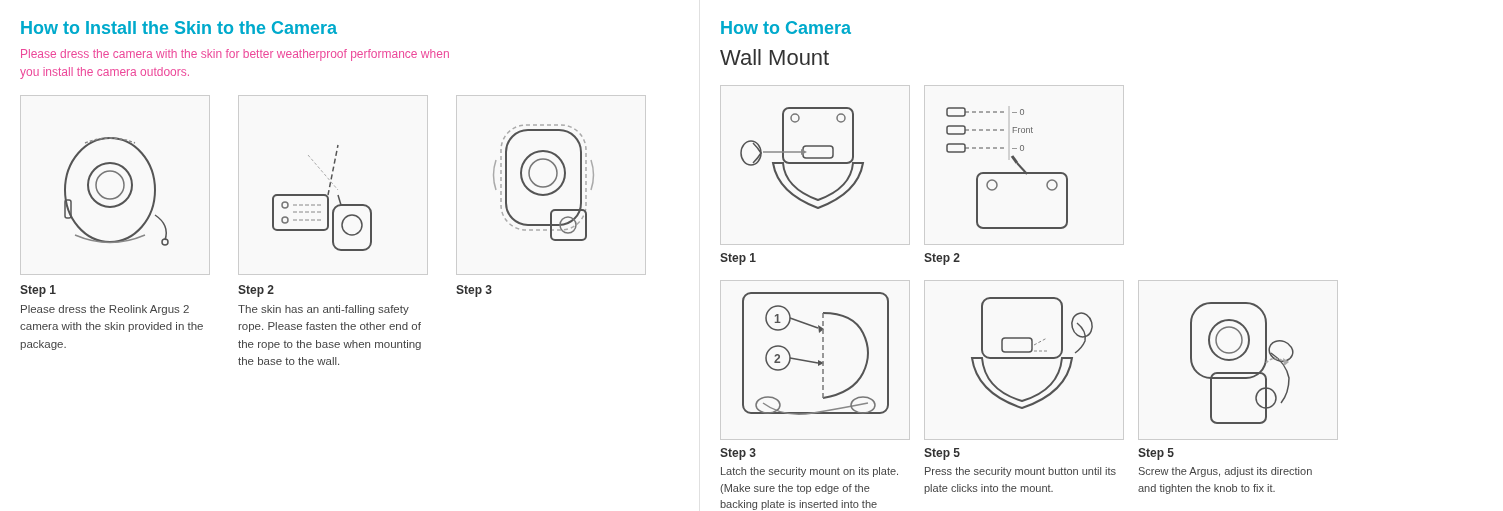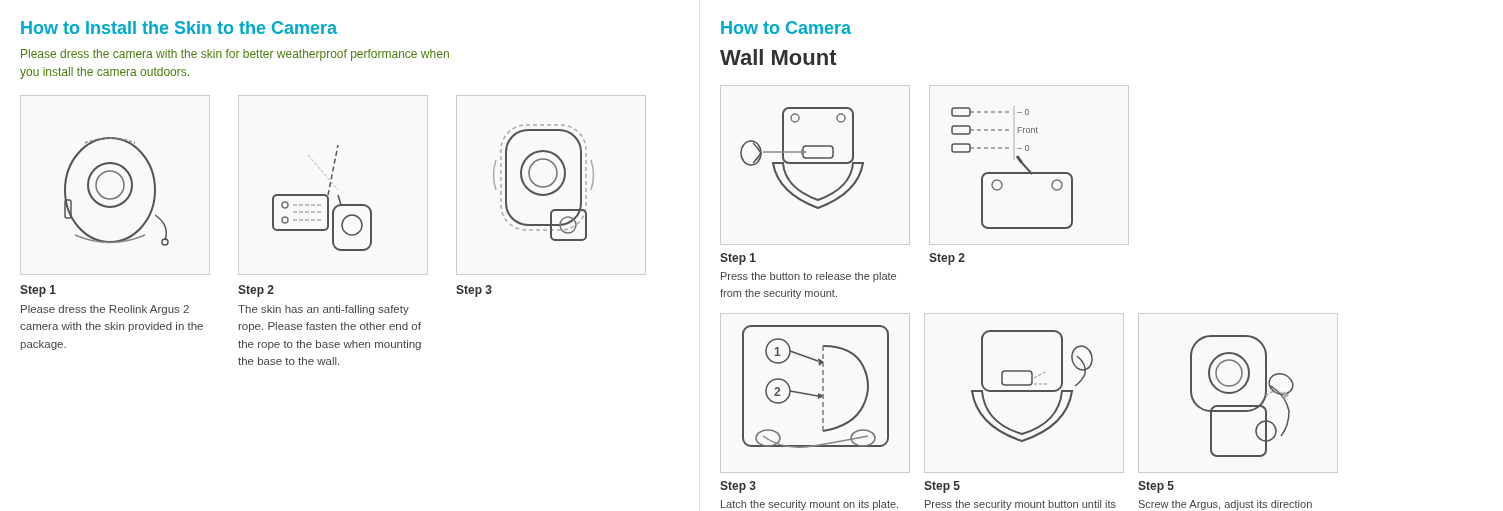--- a/index.html
+++ b/index.html
@@ -34,21 +34,21 @@
 
     .section-subtitle {
       font-size: 26px;
       font-weight: normal;
       color: #333;
       margin-bottom: 2px;
     }
 
     .section-description {
       font-size: 12px;
-      color: #4d7c0f;
+      color: #ec4899;
       margin-bottom: 14px;
       line-height: 1.5;
     }
 
     .steps-row {
       display: flex;
       flex-direction: row;
       gap: 18px;
     }
 
@@ -202,21 +202,21 @@
         </svg>
       </div>
       <div class="step-label">Step 3</div>
     </div>
 
   </div>
 </div>
 
 <div class="right-section">
   <div class="section-title">How to Camera</div>
-  <div class="section-subtitle" style="font-size:22px;color:#333;font-weight:bold;margin-bottom:14px;">Wall Mount</div>
+  <div class="section-subtitle" style="font-size:22px;color:#333;font-weight:normal;margin-bottom:14px;">Wall Mount</div>
 
   <div style="display:flex; flex-direction:row; gap:0px;">
 
     <div style="display:flex;flex-direction:column; gap:12px; flex:1;">
       <div style="display:flex;flex-direction:row;gap:14px;">
 
         <div class="wall-step">
           <div class="wall-step-image wide">
             <svg width="185" height="155" viewBox="0 0 185 155">
 
@@ -230,21 +230,20 @@
               <circle cx="118" cy="30" r="4" fill="none" stroke="#777" stroke-width="1.5"></circle>
 
               <line x1="40" y1="64" x2="78" y2="64" stroke="#888" stroke-width="1.5" marker-end="url(#arrowhead)"></line>
               <polygon points="78,61 84,64 78,67" fill="#888"></polygon>
 
               <path d="M30 55 Q35 60 38 65 Q35 70 30 75" fill="none" stroke="#555" stroke-width="1.5"></path>
               <ellipse cx="28" cy="65" rx="10" ry="12" fill="none" stroke="#555" stroke-width="1.5"></ellipse>
             </svg>
           </div>
           <div class="wall-step-label">Step 1</div>
-          <div class="wall-step-text">Press the button to release the plate from the security mount.</div>
         </div>
 
         <div class="wall-step">
           <div class="wall-step-image narrow">
             <svg width="195" height="155" viewBox="0 0 195 155">
 
               <rect x="20" y="20" width="18" height="8" rx="2" fill="none" stroke="#555" stroke-width="1.5"></rect>
               <line x1="38" y1="24" x2="80" y2="24" stroke="#555" stroke-width="1" stroke-dasharray="4,3"></line>
               <line x1="80" y1="24" x2="80" y2="24" stroke="#555" stroke-width="1"></line>
 

